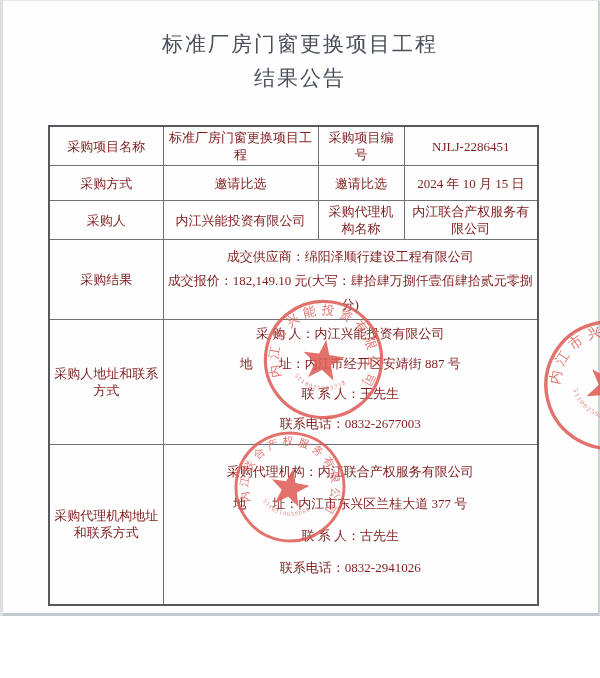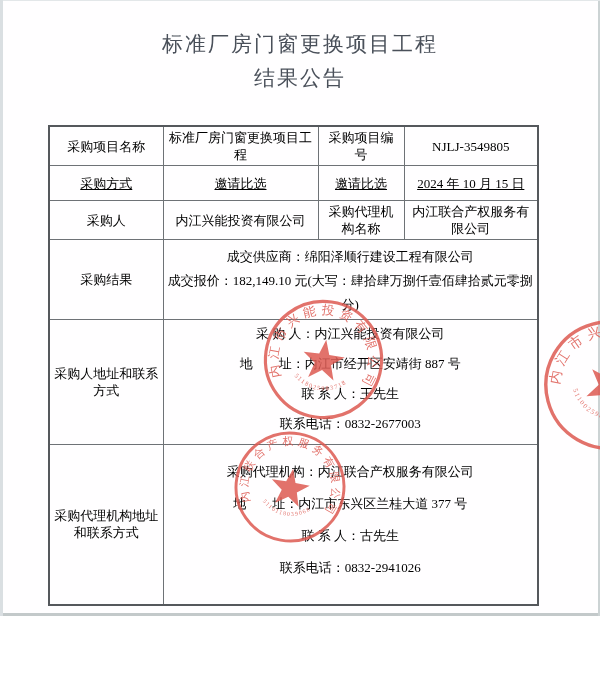--- a/index.html
+++ b/index.html
@@ -21,32 +21,32 @@
     font-size:21px;line-height:34px;
     letter-spacing:2px;
     color:#4a505a;
   }
   table.doc{
     position:absolute;left:48px;top:125px;
     width:489px;
     border-collapse:collapse;
     table-layout:fixed;
     font-size:13px;
-    color:#000000;
+    color:#7f1d1d;
   }
   table.doc th, table.doc td{
     border:1px solid #6e7276;
     font-weight:normal;
     text-align:center;
     vertical-align:middle;
     padding:2px 4px;
     line-height:17px;
   }
   table.doc{border:2px solid #55585c;}
-  tr.r1{height:38px;} tr.r2{height:35px;text-decoration:underline;} tr.r3{height:37px;}
+  tr.r1{height:38px;} tr.r2{height:35px;} tr.r3{height:37px;}
   tr.r4{height:53px;} tr.r5{height:125px;} tr.r6{height:160px;}
   td.block{
     text-align:left;vertical-align:top;
     padding:6px 8px 4px 10px;
   }
   tr.r4 td.block{padding-top:5px;}
   .bline{line-height:24px;}
   tr.r5 .bline{margin-bottom:7px;line-height:23px;}
   tr.r6 .bline{margin-bottom:9px;line-height:23px;}
   .seal{
@@ -74,21 +74,21 @@
       <col style="width:114px">
         <col style="width:155px">
         <col style="width:86px">
         <col style="width:134px">
     </colgroup>
     <tbody>
         <tr class="r1">
       <th>采购项目名称</th>
       <td>标准厂房门窗更换项目工程</td>
       <th>采购项目编号</th>
-      <td>NJLJ-3549805</td>
+      <td>NJLJ-2286451</td>
     </tr>
     <tr class="r2">
       <th>采购方式</th>
       <td>邀请比选</td>
       <th>邀请比选</th>
       <td>2024 年 10 月 15 日</td>
     </tr>
     <tr class="r3">
       <th>采购人</th>
       <td>内江兴能投资有限公司</td>

